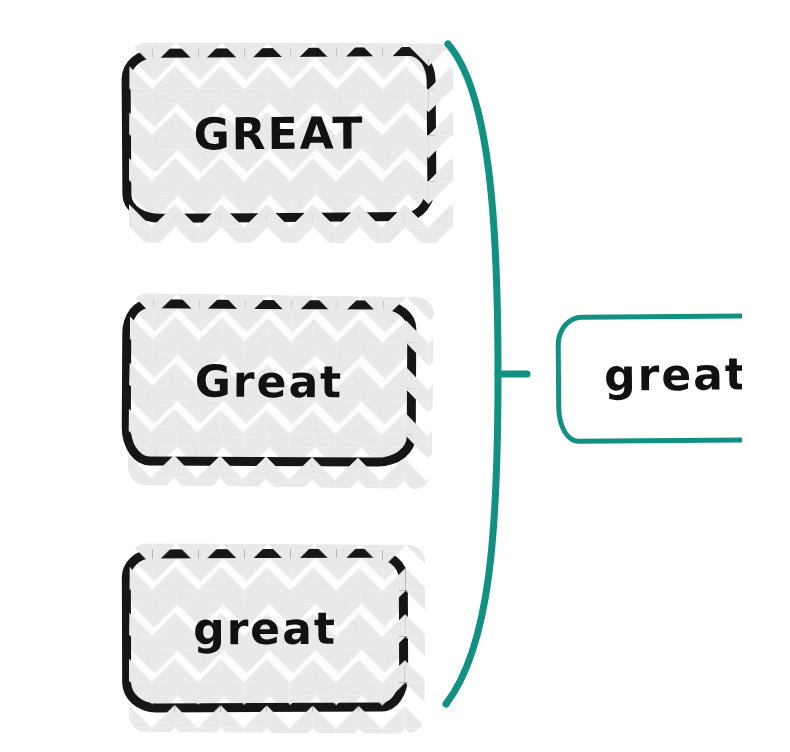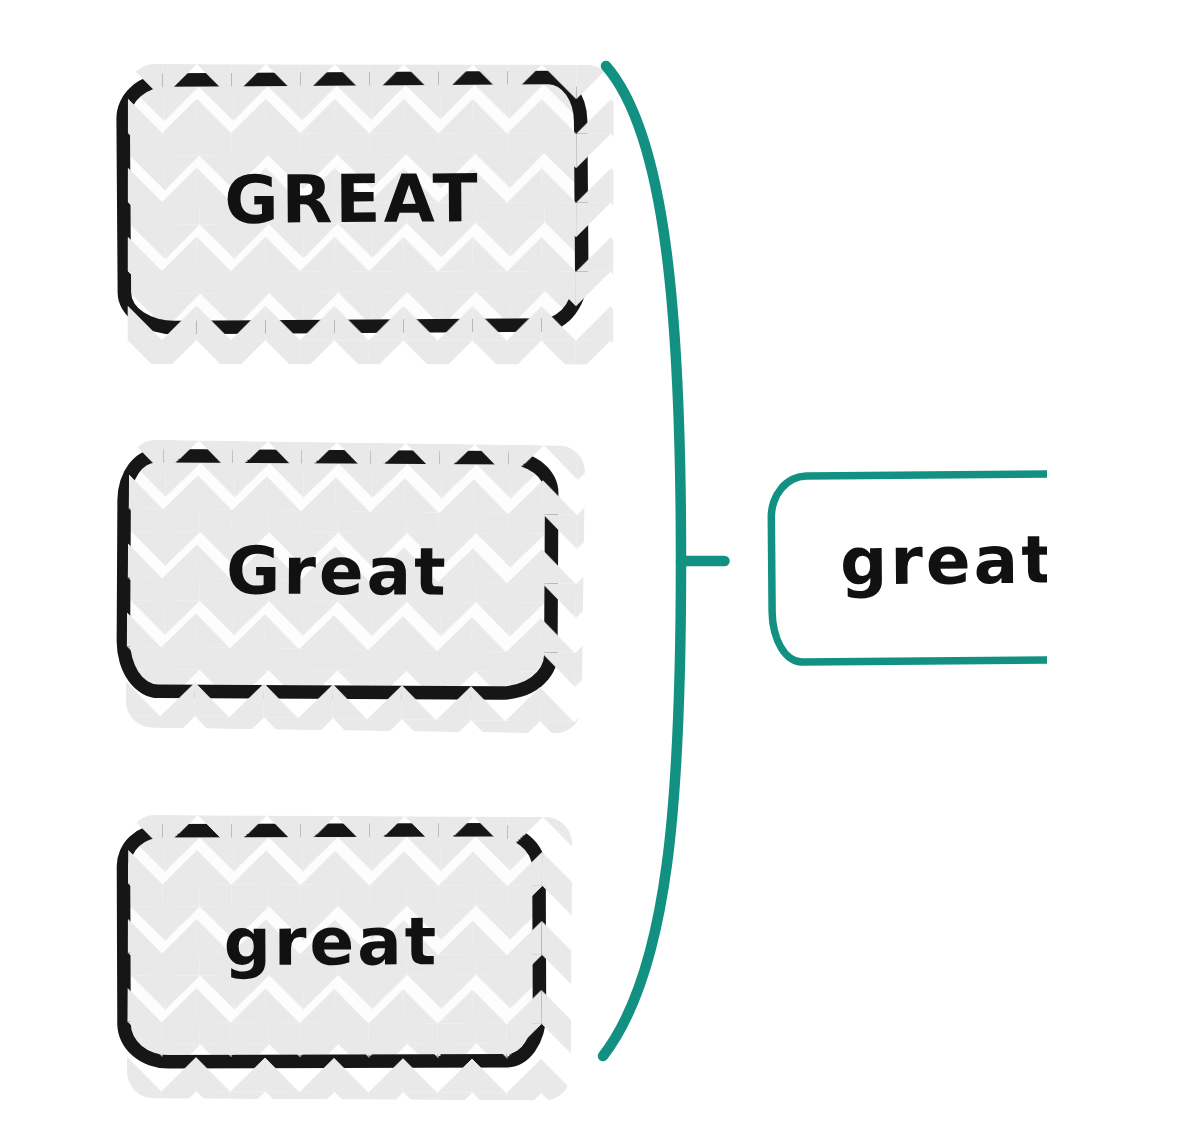--- a/index.html
+++ b/index.html
@@ -13,20 +13,21 @@
   body{
     background:var(--background);
     font-family:"DejaVu Sans","Liberation Sans",sans-serif;
     color:var(--text);
   }
   .canvas{
     position:relative;
     width:698px;height:752px;
     background:var(--background);
     overflow:hidden;
+    margin-left:44px;
   }
   
   .vbox{
     position:absolute;
     z-index:0;
     border:9px solid var(--box-border);
     display:flex;align-items:center;justify-content:center;
     background-color:#fdfdfd;
     background-image:
       linear-gradient(135deg, var(--pattern-gray) 25%, transparent 25%),

